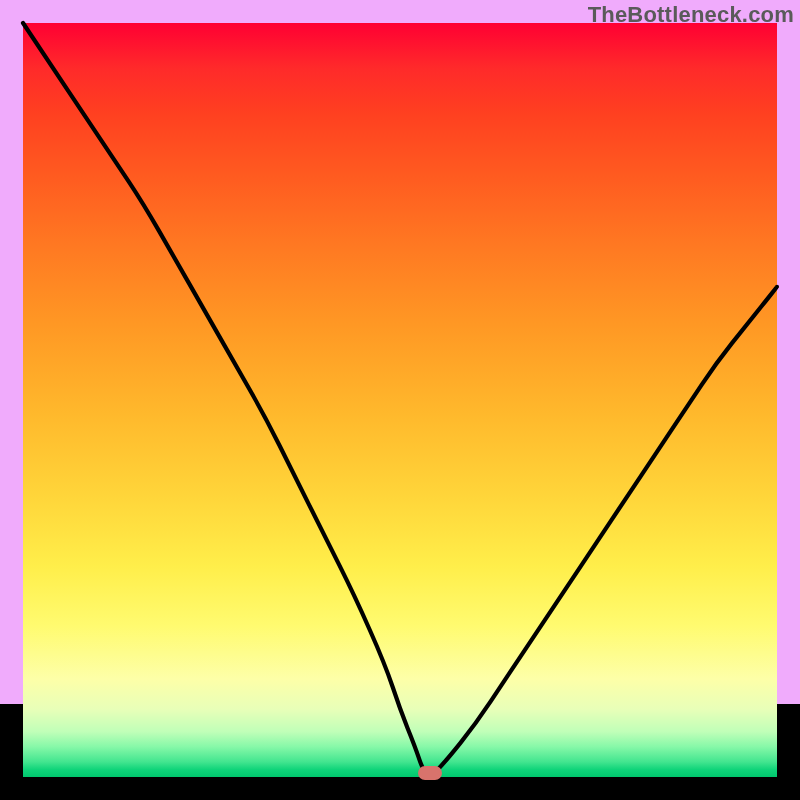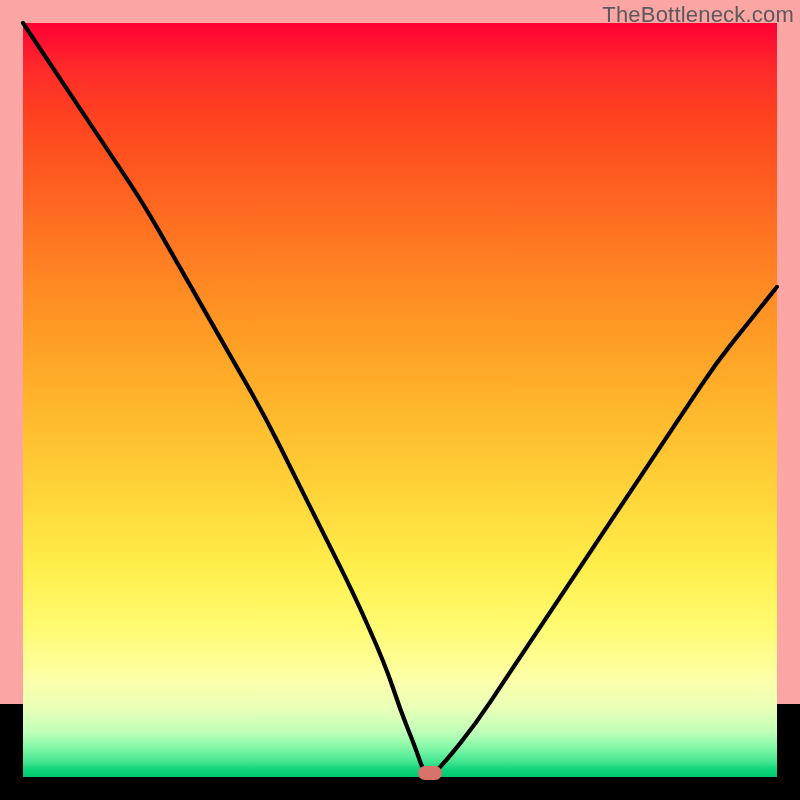--- a/index.html
+++ b/index.html
@@ -8,21 +8,22 @@
     width: 800px;
     height: 800px;
     background: #000;
     overflow: hidden;
     font-family: Arial, Helvetica, sans-serif;
   }
   .frame {
     position: relative;
     width: 800px;
     height: 704px;
-    background: #fca5a5;
+    background: #f0abfc;
+    font-weight: bold;
   }
   .plot {
     position: absolute;
     left: 23px;
     top: 23px;
     width: 754px;
     height: 754px;
     background: linear-gradient(to bottom,
       #ff0033 0%,
       #ff2a2a 6%,

